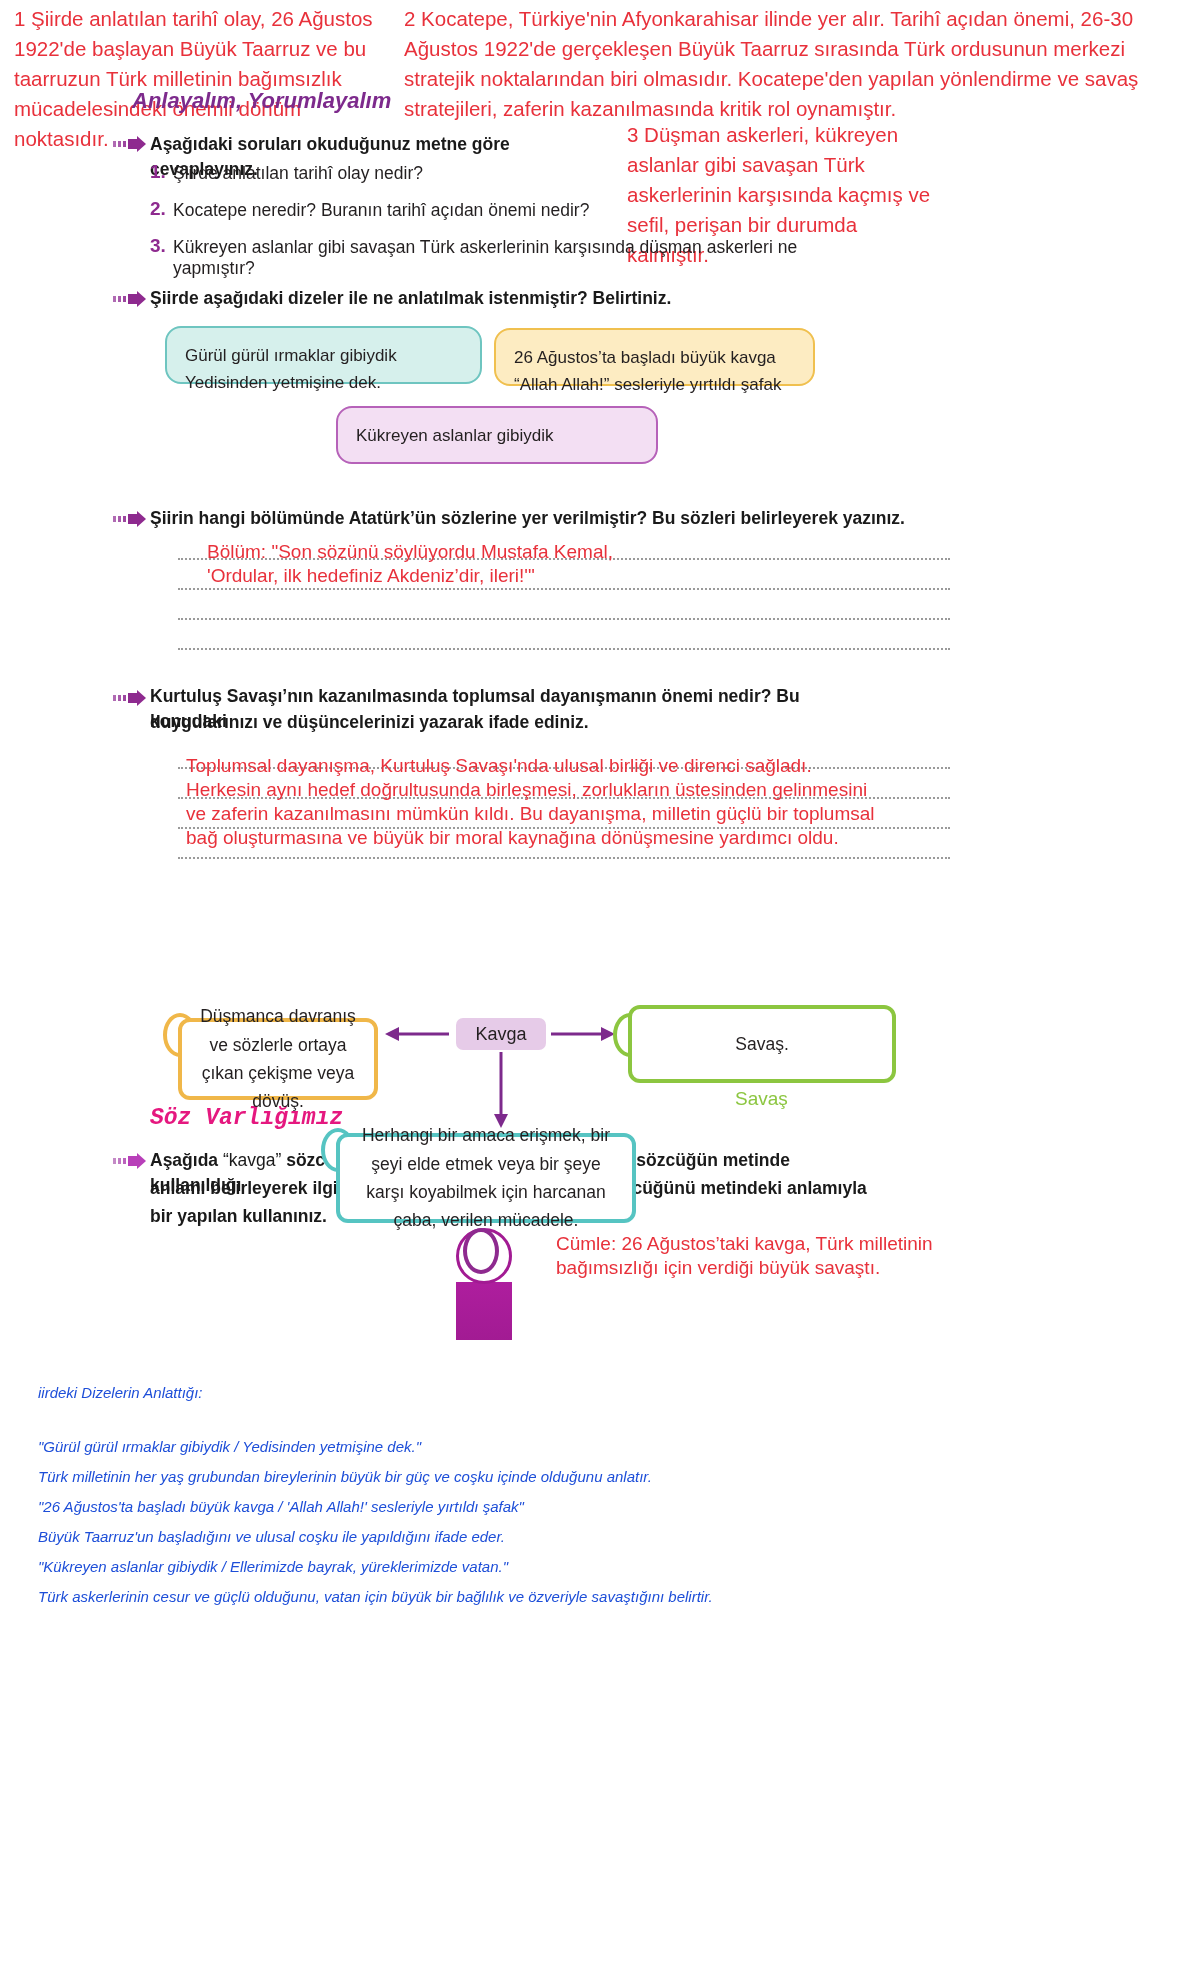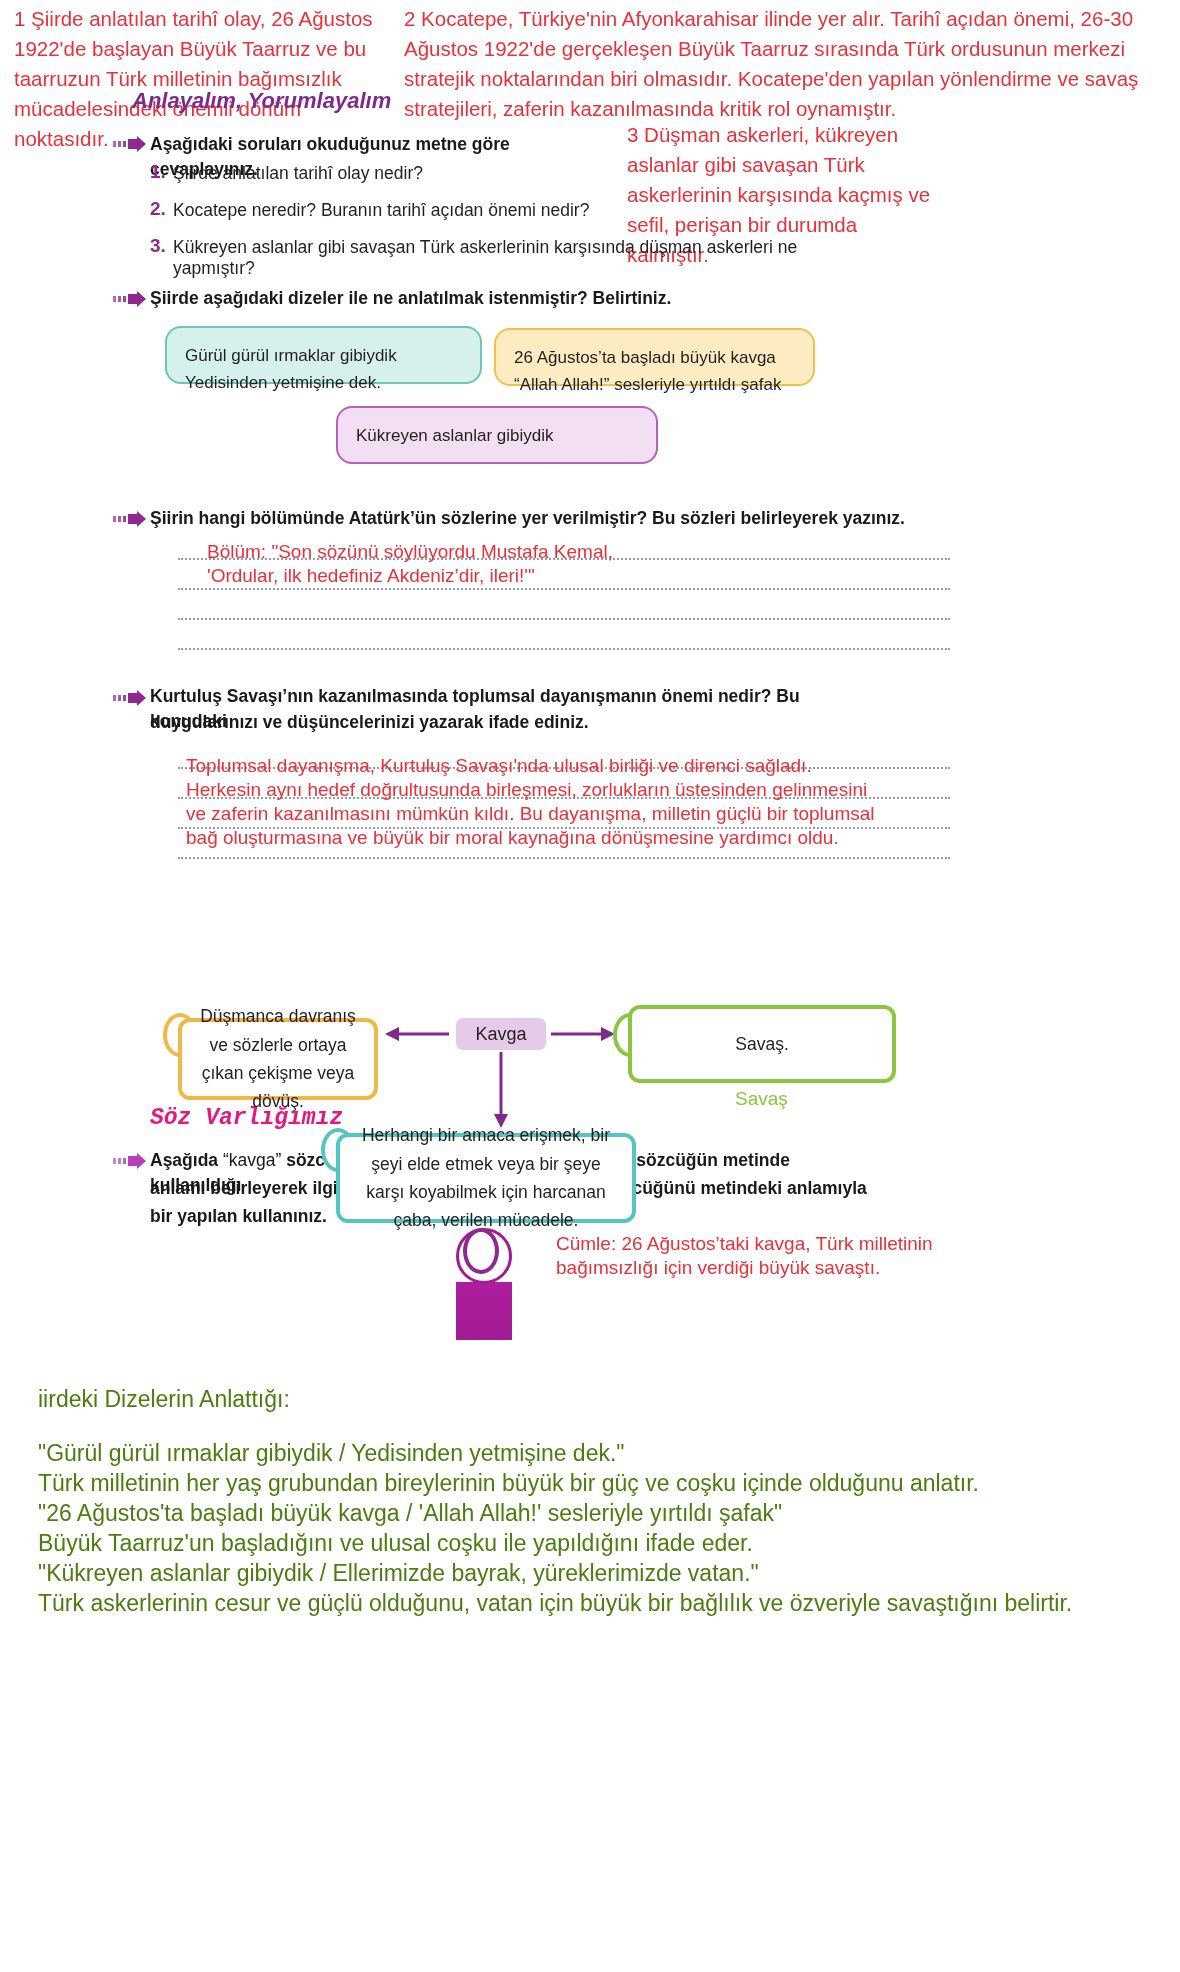--- a/index.html
+++ b/index.html
@@ -151,23 +151,24 @@
     border-radius: 50%;
     border: 3px solid #a21b93;
     background: #fff;
     display: flex; align-items: center; justify-content: center;
     color: #231f20; font-size: 21px; font-weight: normal;
   }
 
   
   .footnote {
     position: absolute;
-    color: #4d7c0f;
-    font-size: 23px;
+    color: #1d4ed8;
+    font-size: 15px;
     line-height: 1.52;
+    font-style: italic;
   }
 
   .annot-green { color: #8cc640; position:absolute; font-size:19px; }
 </style>
 </head>
 <body>
 
 <div class="page" data-name="textbook-page">
 
   <div id="ann1" class="ann-red" data-name="annotation-note-1">1 Şiirde anlatılan tarihî olay, 26 Ağustos 1922'de başlayan Büyük Taarruz ve bu taarruzun Türk milletinin bağımsızlık mücadelesindeki önemli dönüm noktasıdır.</div>

